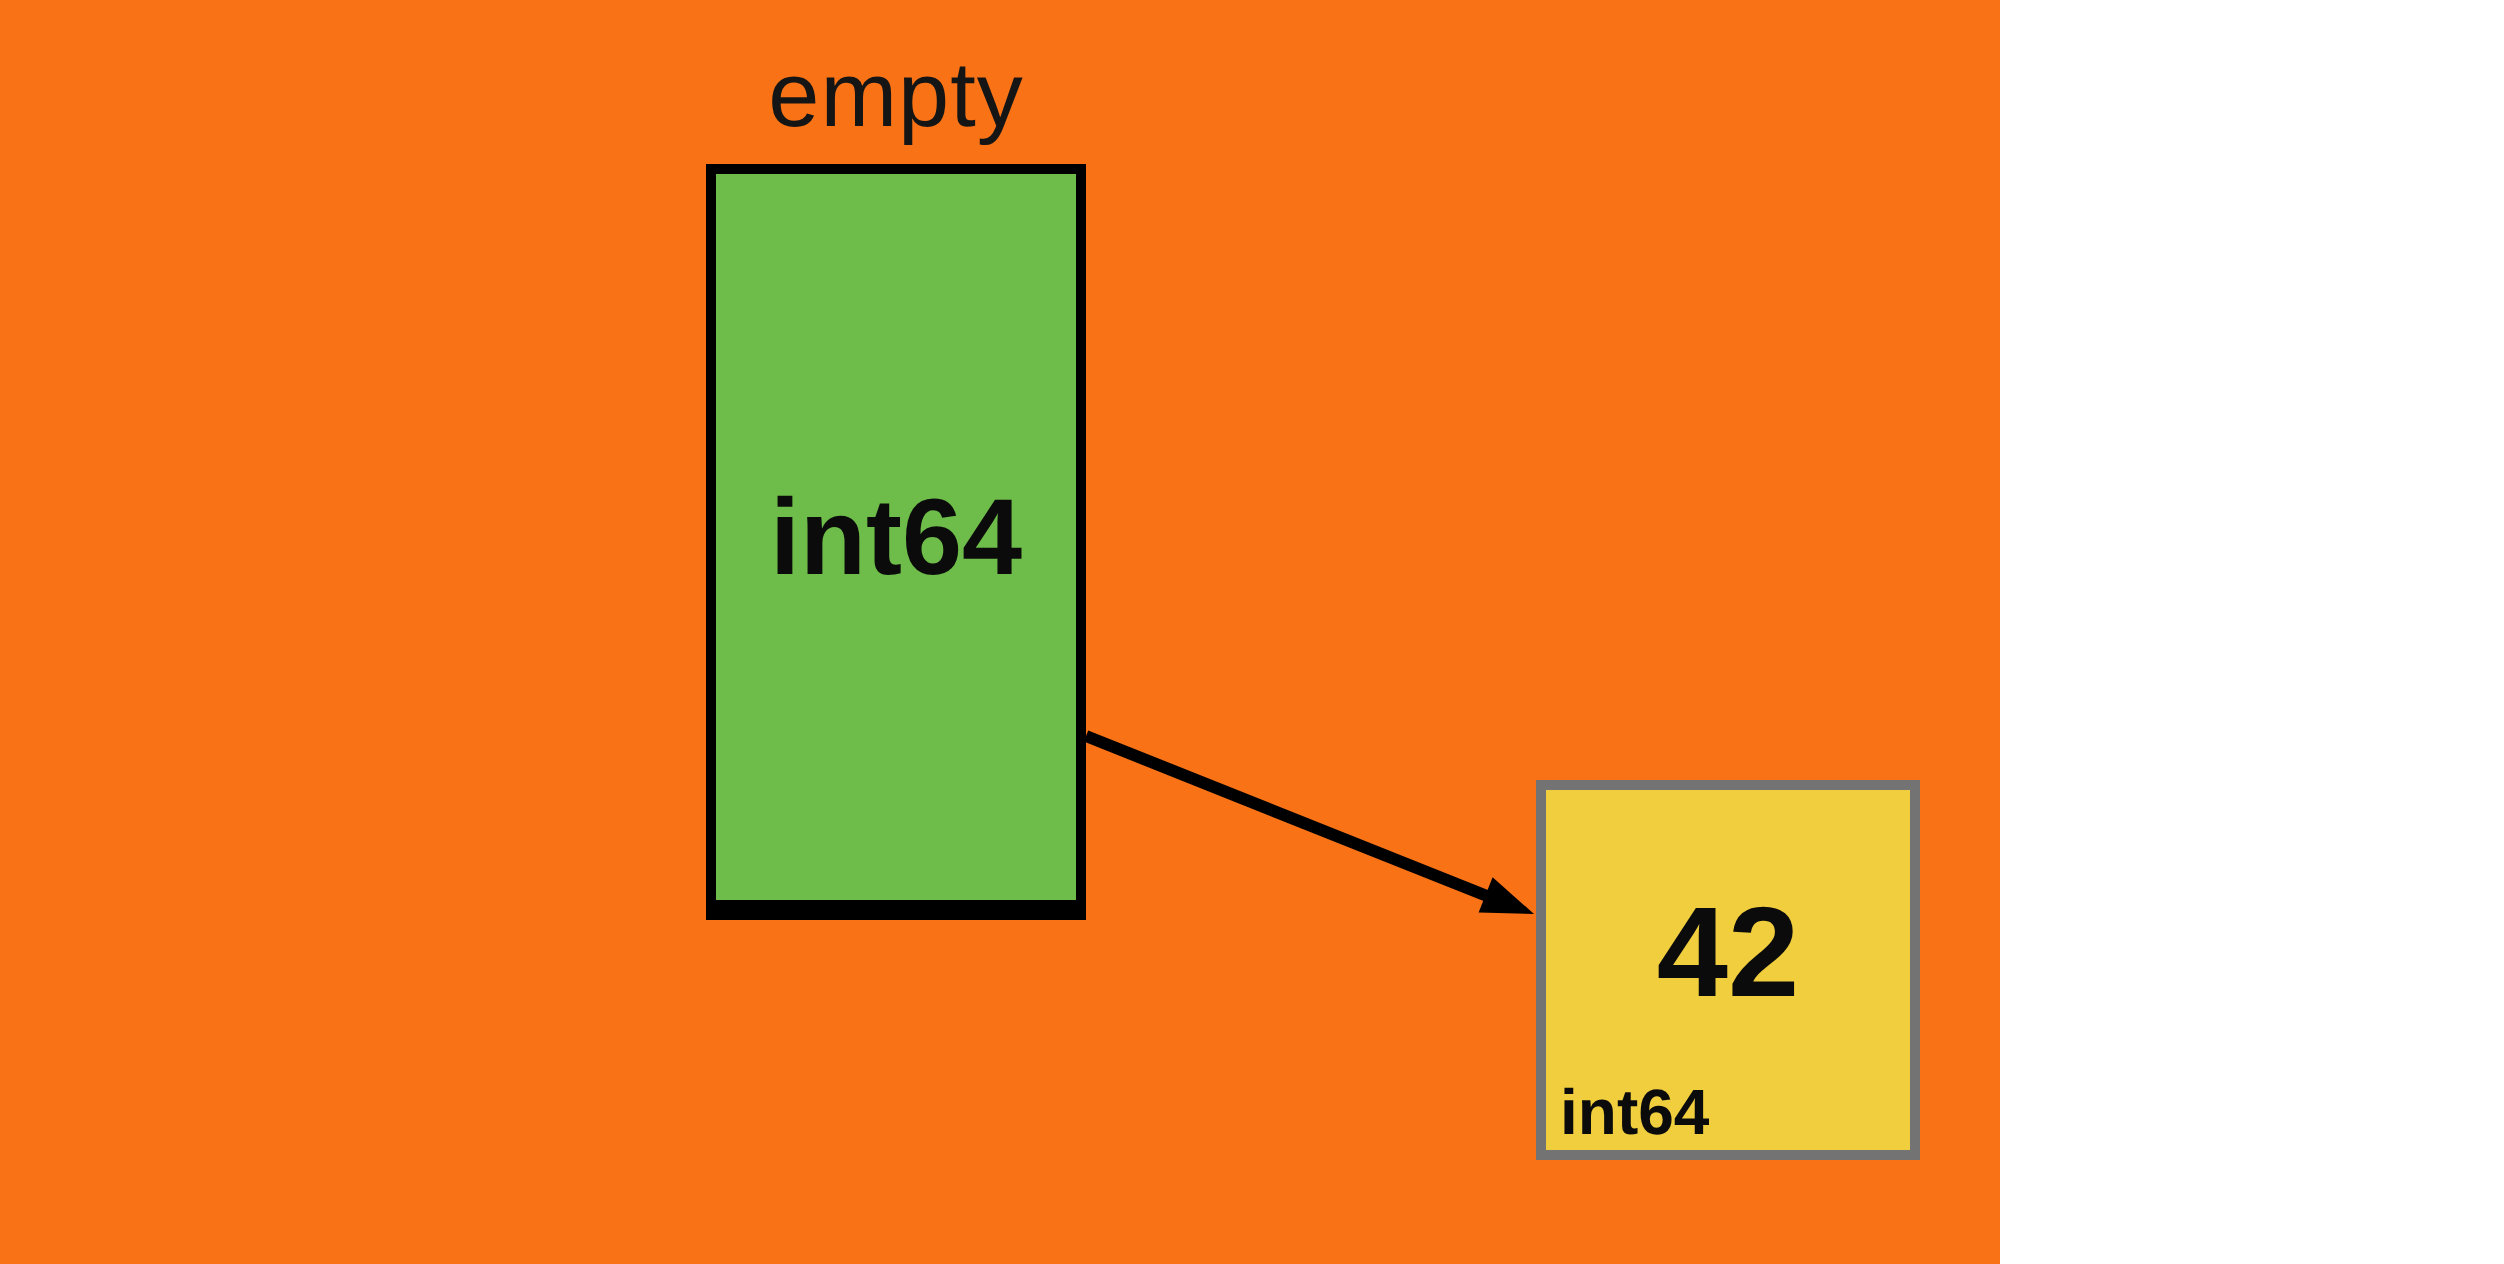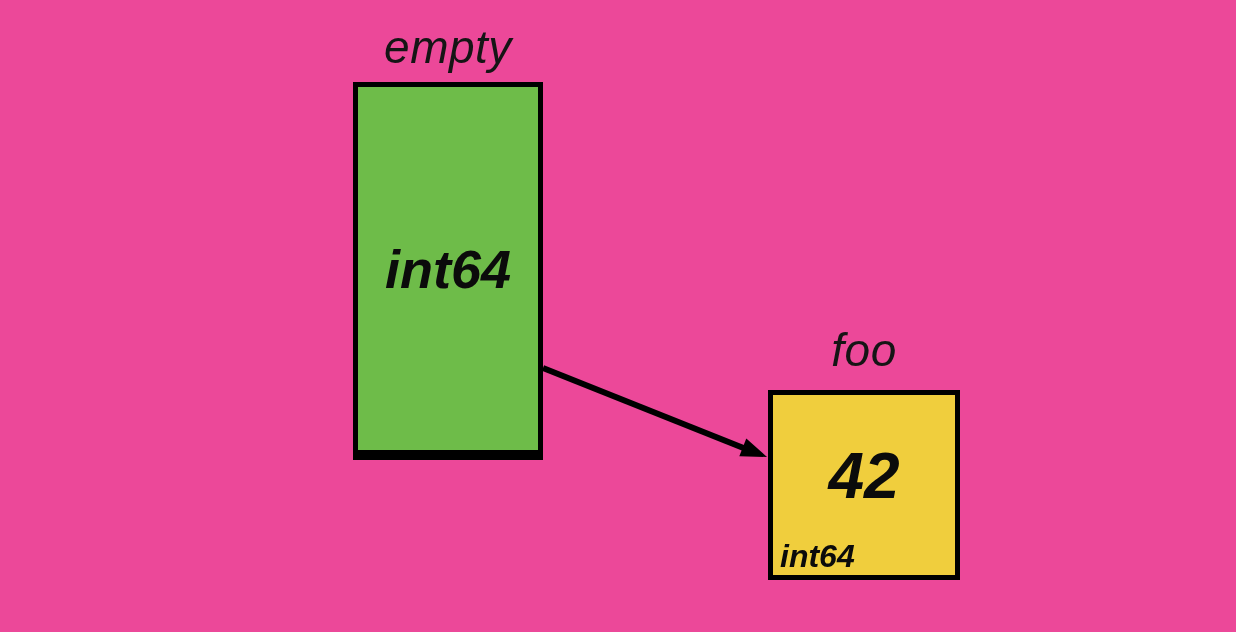--- a/index.html
+++ b/index.html
@@ -1,25 +1,24 @@
 <!DOCTYPE html>
 <html><head>
 <meta charset="utf-8">
 <style>
   * { margin: 0; padding: 0; box-sizing: border-box; }
   html, body { background: #ffffff; }
   body { font-family: "Liberation Sans", "DejaVu Sans", sans-serif; }
 
   .canvas {
     position: relative;
-    width: 1236px;
+    width: 1000px;
     height: 632px;
-    background: #ec4899;
+    background: #f97316;
     overflow: hidden;
-    font-style: italic;
   }
 
   .box-label {
     position: absolute;
     font-size: 46px;
     font-weight: 400;
     color: #151515;
     text-align: center;
     line-height: 1;
     letter-spacing: 0.5px;
@@ -59,21 +58,21 @@
     height: 632px;
     pointer-events: none;
   }
 
   .target {
     position: absolute;
     left: 768px;
     top: 390px;
     width: 192px;
     height: 190px;
-    border: 5px solid #000000;
+    border: 5px solid #737373;
     display: flex;
     align-items: center;
     justify-content: center;
   }
   .target-value {
     font-size: 64px;
     font-weight: 700;
     color: #0b0b0b;
     line-height: 1;
     padding-bottom: 18px;
@@ -99,20 +98,19 @@
     <div class="cell cell-type" style="background-color: rgb(110, 188, 73);">
       <span class="cell-text">int64</span>
     </div>
   </div>
 
   <svg class="arrow-layer" viewBox="0 0 1252 632">
     <line x1="543" y1="368" x2="746" y2="449" stroke-width="6" stroke-linecap="butt" stroke="#000000"></line>
     <polygon points="767,457 739.3,456.2 746.3,438.6" fill="#000000"></polygon>
   </svg>
 
-  <div class="box-label label-foo">foo</div>
 
   <div class="target" style="background-color: rgb(240, 206, 61);">
     <div class="target-value">42</div>
     <div class="target-type">int64</div>
   </div>
 
 </div>
 
 </body></html>

